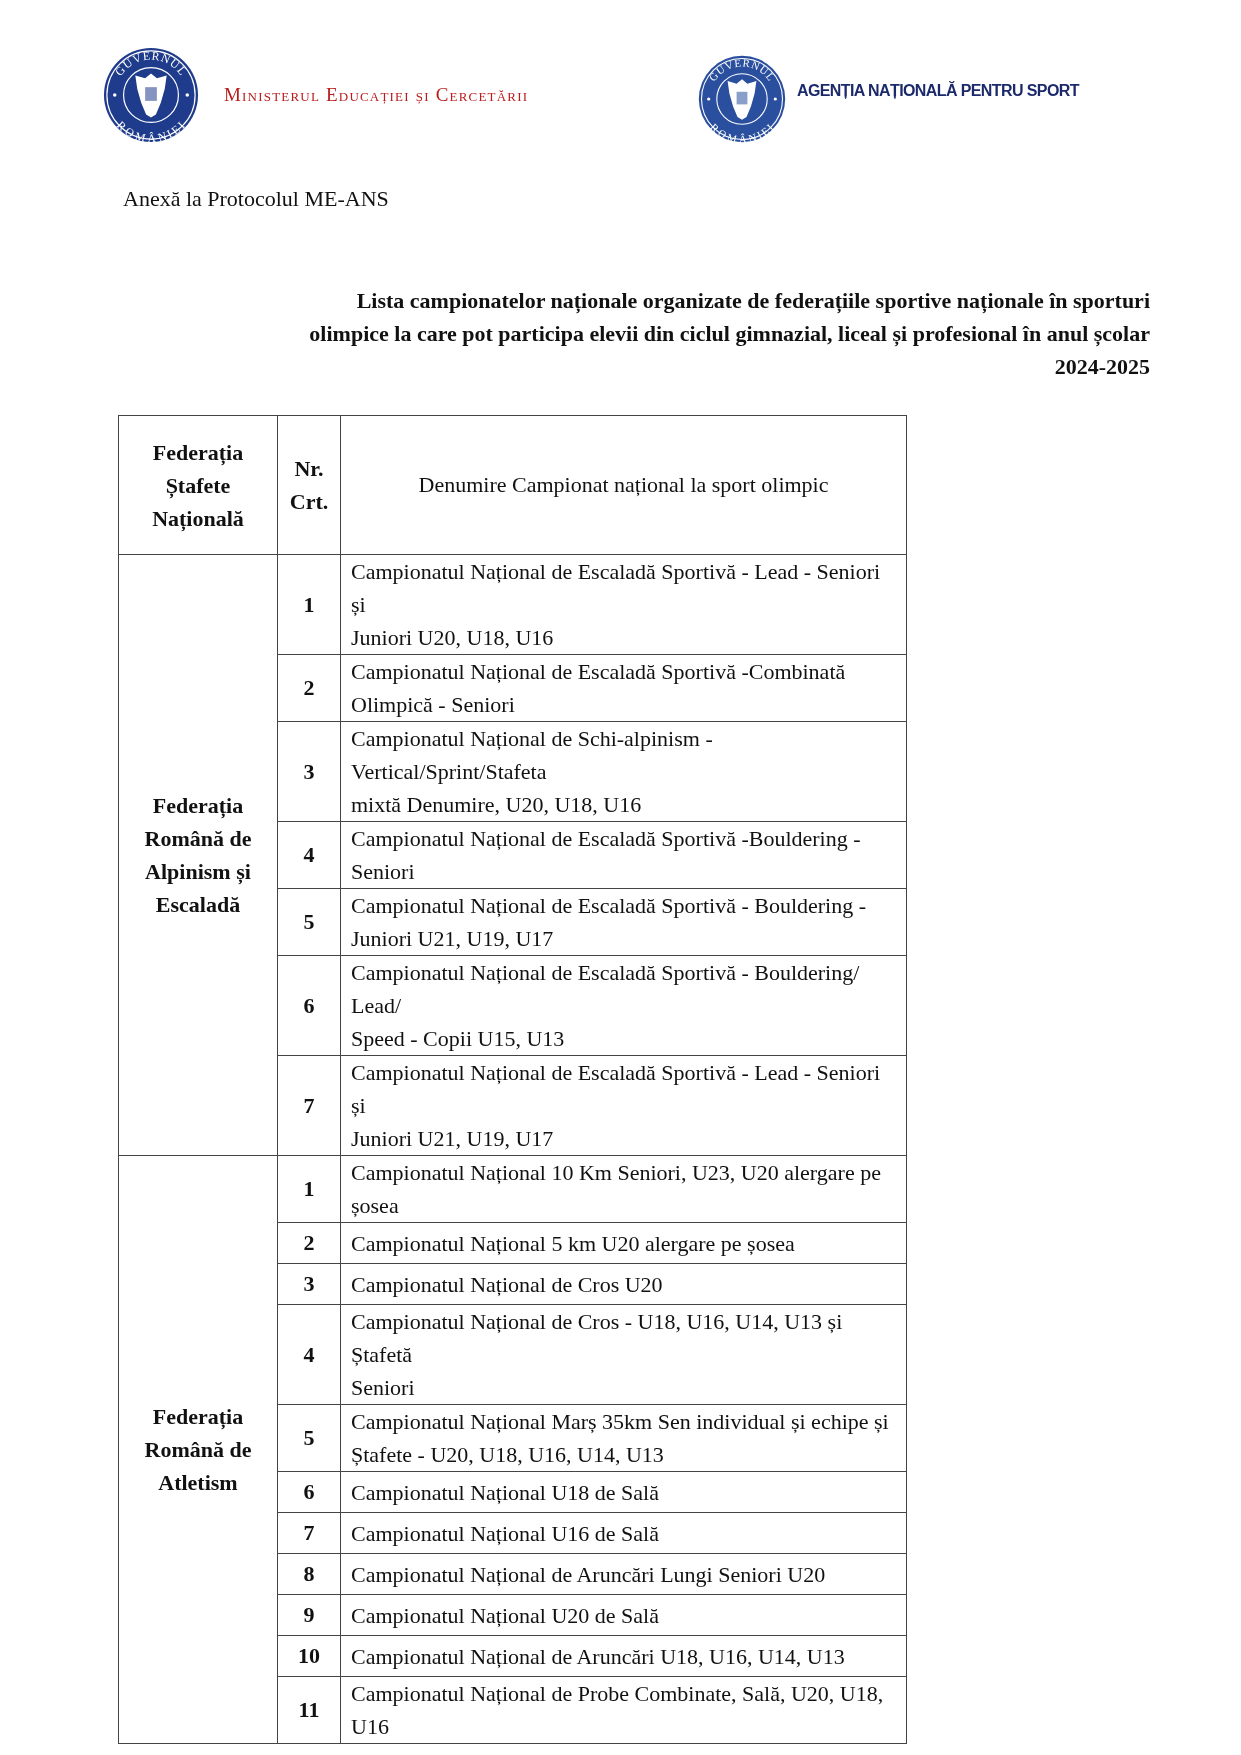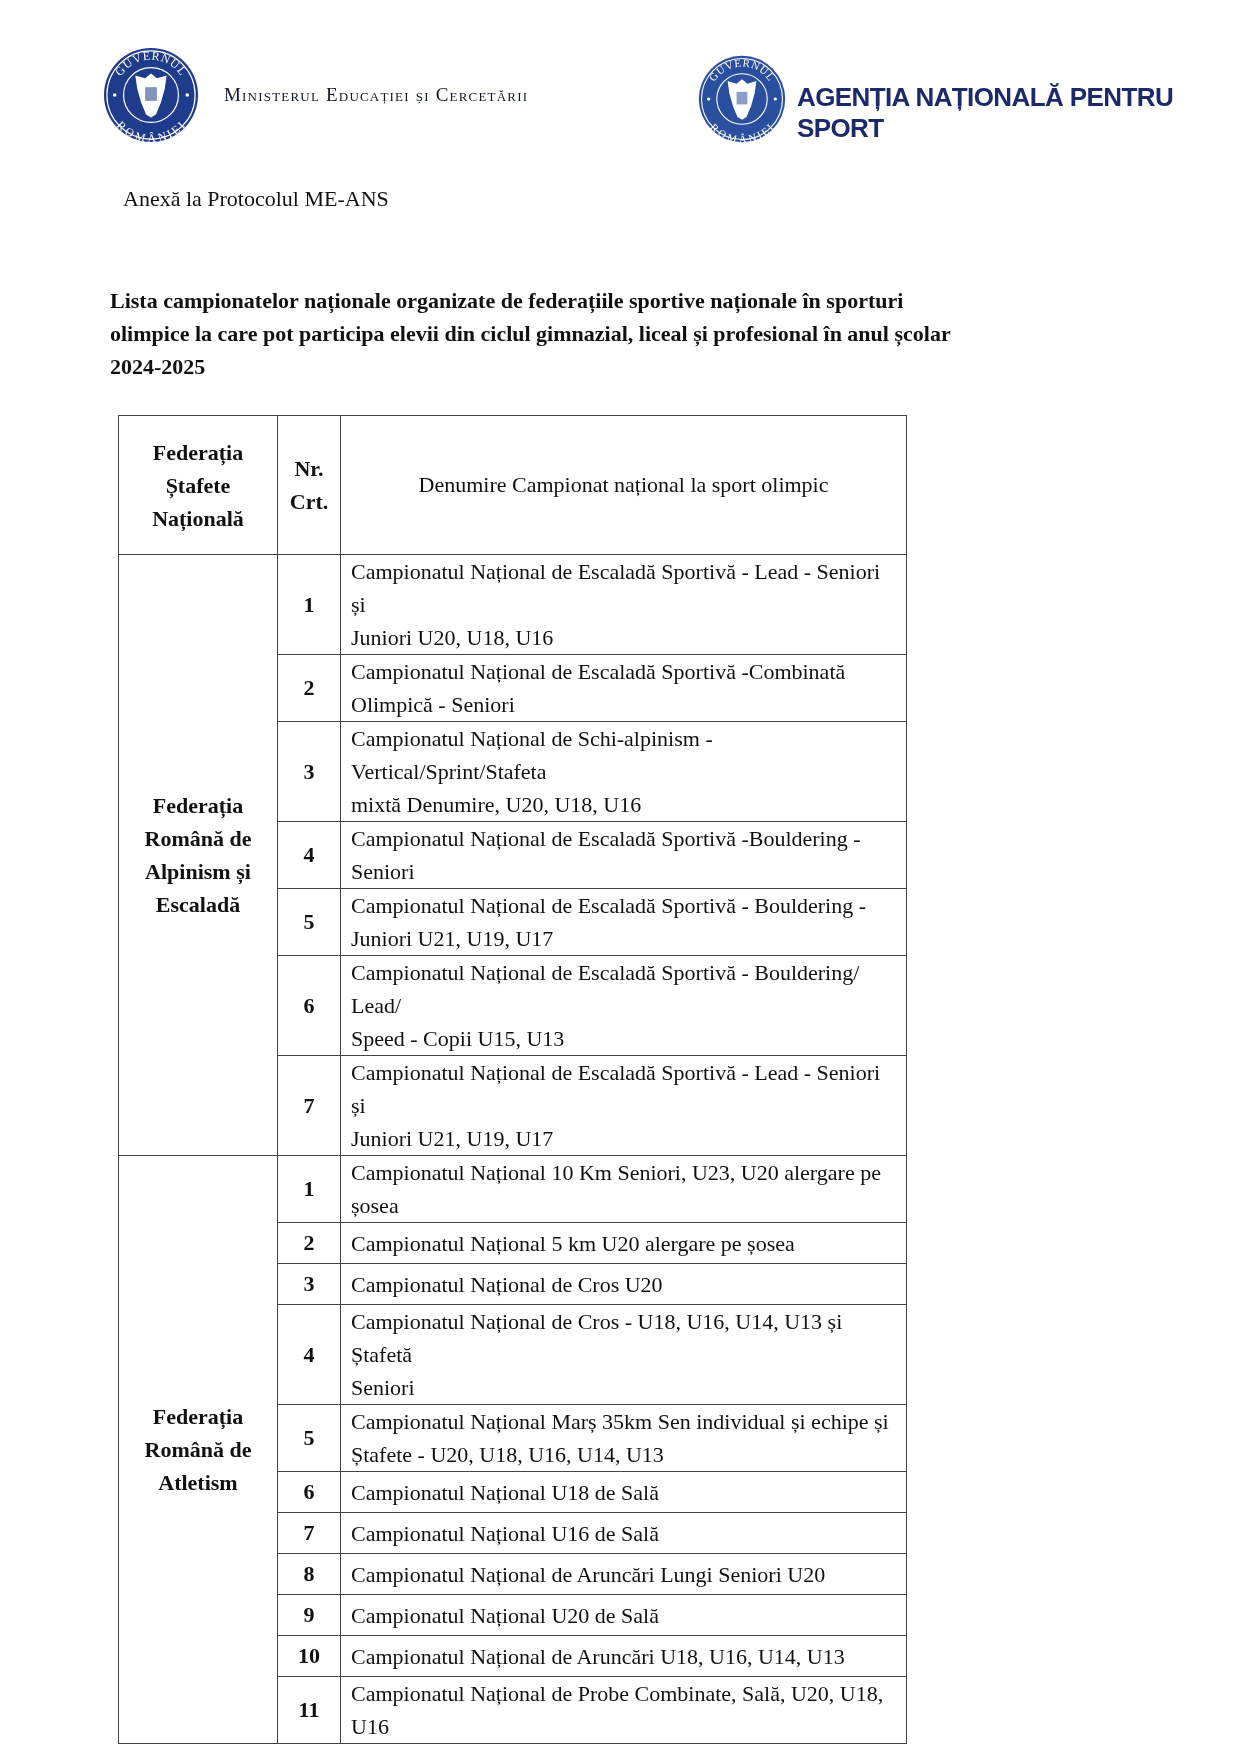--- a/index.html
+++ b/index.html
@@ -6,33 +6,33 @@
   body {
     width: 1241px; height: 1755px; position: relative; overflow: hidden;
     font-family: "Liberation Serif", "DejaVu Serif", serif; color: #111;
   }
   .header { position: absolute; top: 40px; left: 0; width: 1241px; height: 110px; }
   .logo-left { position: absolute; left: 102px; top: 6px; width: 98px; height: 98px; }
   .logo-right { position: absolute; left: 697px; top: 14px; width: 90px; height: 90px; }
   .ministry-name {
     position: absolute; left: 224px; top: 44px;
     font-family: "Liberation Serif", "DejaVu Serif", serif;
-    font-size: 19px; letter-spacing: 1.2px; color: #0f172a; font-variant: small-caps;
+    font-size: 19px; letter-spacing: 1.2px; color: #b91c1c; font-variant: small-caps;
   }
   .agency-name {
     position: absolute; left: 797px; top: 42px;
     font-family: "Liberation Sans", "DejaVu Sans", sans-serif;
-    font-weight: bold; font-size: 26px; color: #1c2a6b; letter-spacing: -0.6px;
+    font-weight: bold; font-size: 16px; color: #1c2a6b; letter-spacing: -0.6px;
   }
   .annex {
     position: absolute; left: 123px; top: 186px; font-size: 22px;
   }
   .title {
     position: absolute; left: 110px; top: 284px; width: 1040px;
-    text-align: left; font-weight: bold; font-size: 22px; line-height: 33px;
+    text-align: right; font-weight: bold; font-size: 22px; line-height: 33px;
   }
   table.main {
     position: absolute; left: 118px; top: 415px; width: 789px;
     border-collapse: collapse; font-size: 22px;
   }
   table.main td, table.main th {
     border: 1.3px solid #444; padding: 0 10px; vertical-align: middle;
   }
   th.h-fed { width: 138px; height: 138px; text-align: center; font-weight: bold; line-height: 33px; padding: 0 4px; }
   th.h-nr { width: 42px; text-align: center; font-weight: bold; line-height: 33px; padding: 0 4px; }

